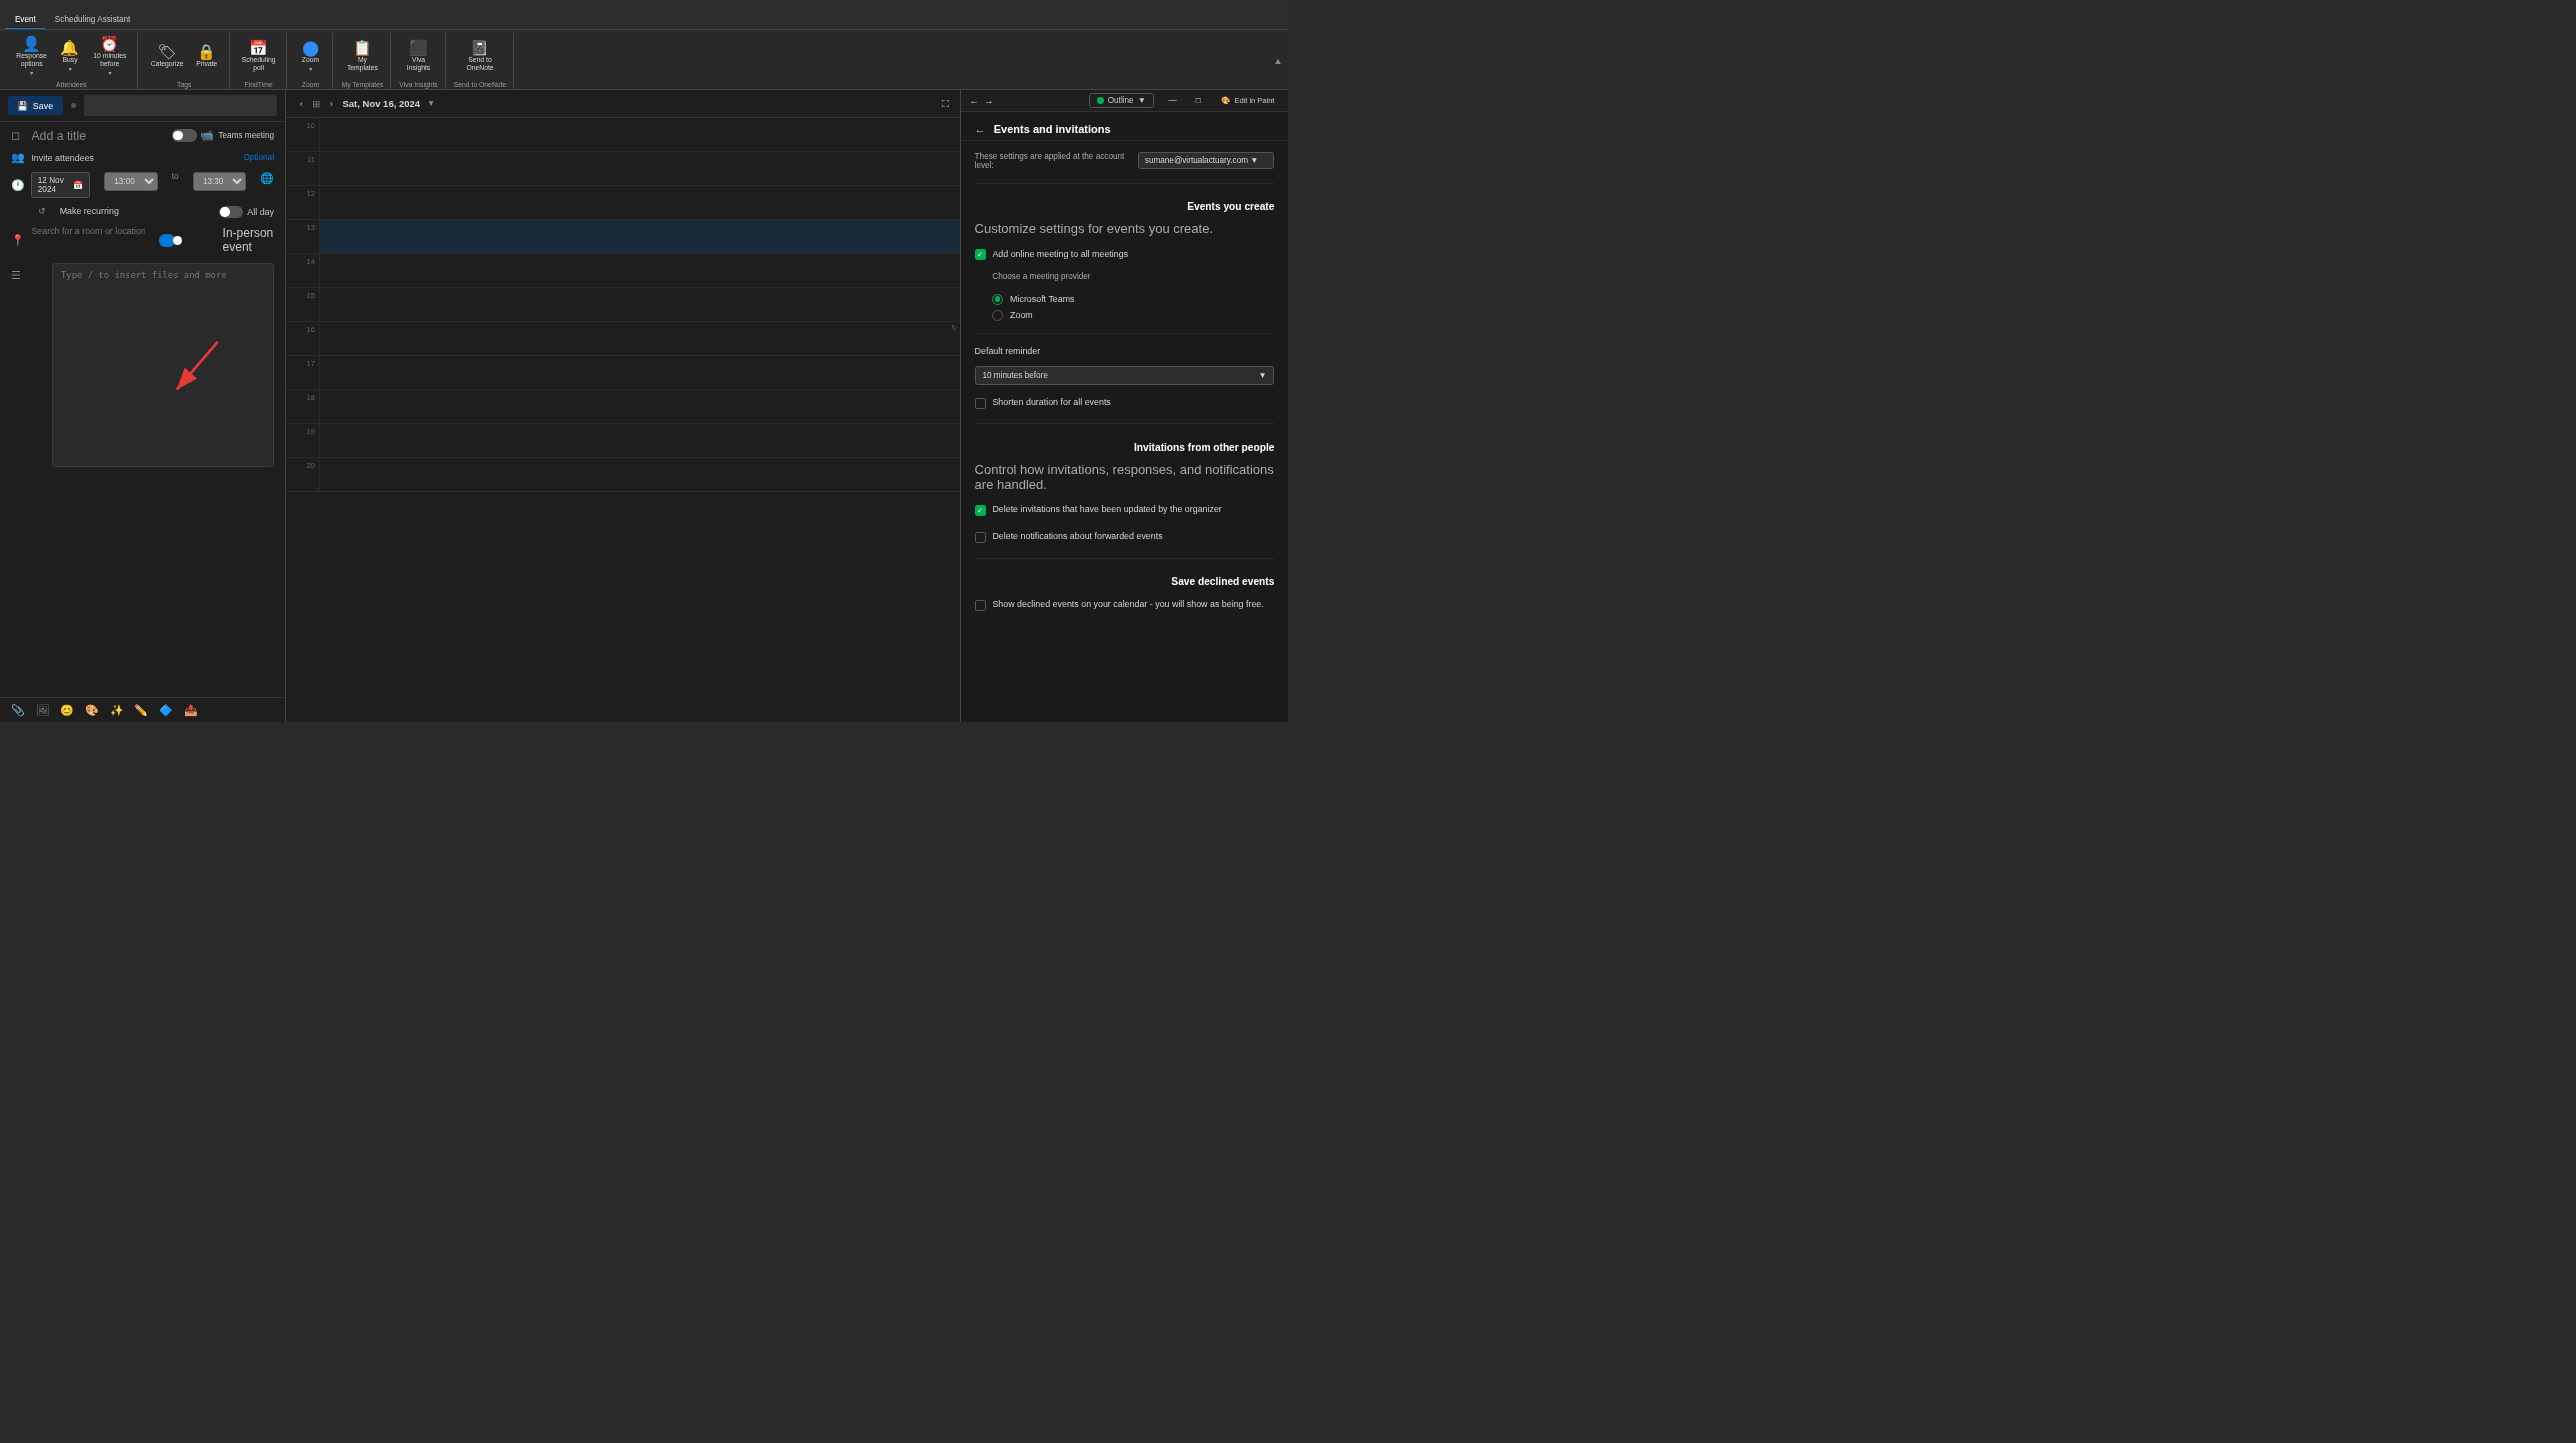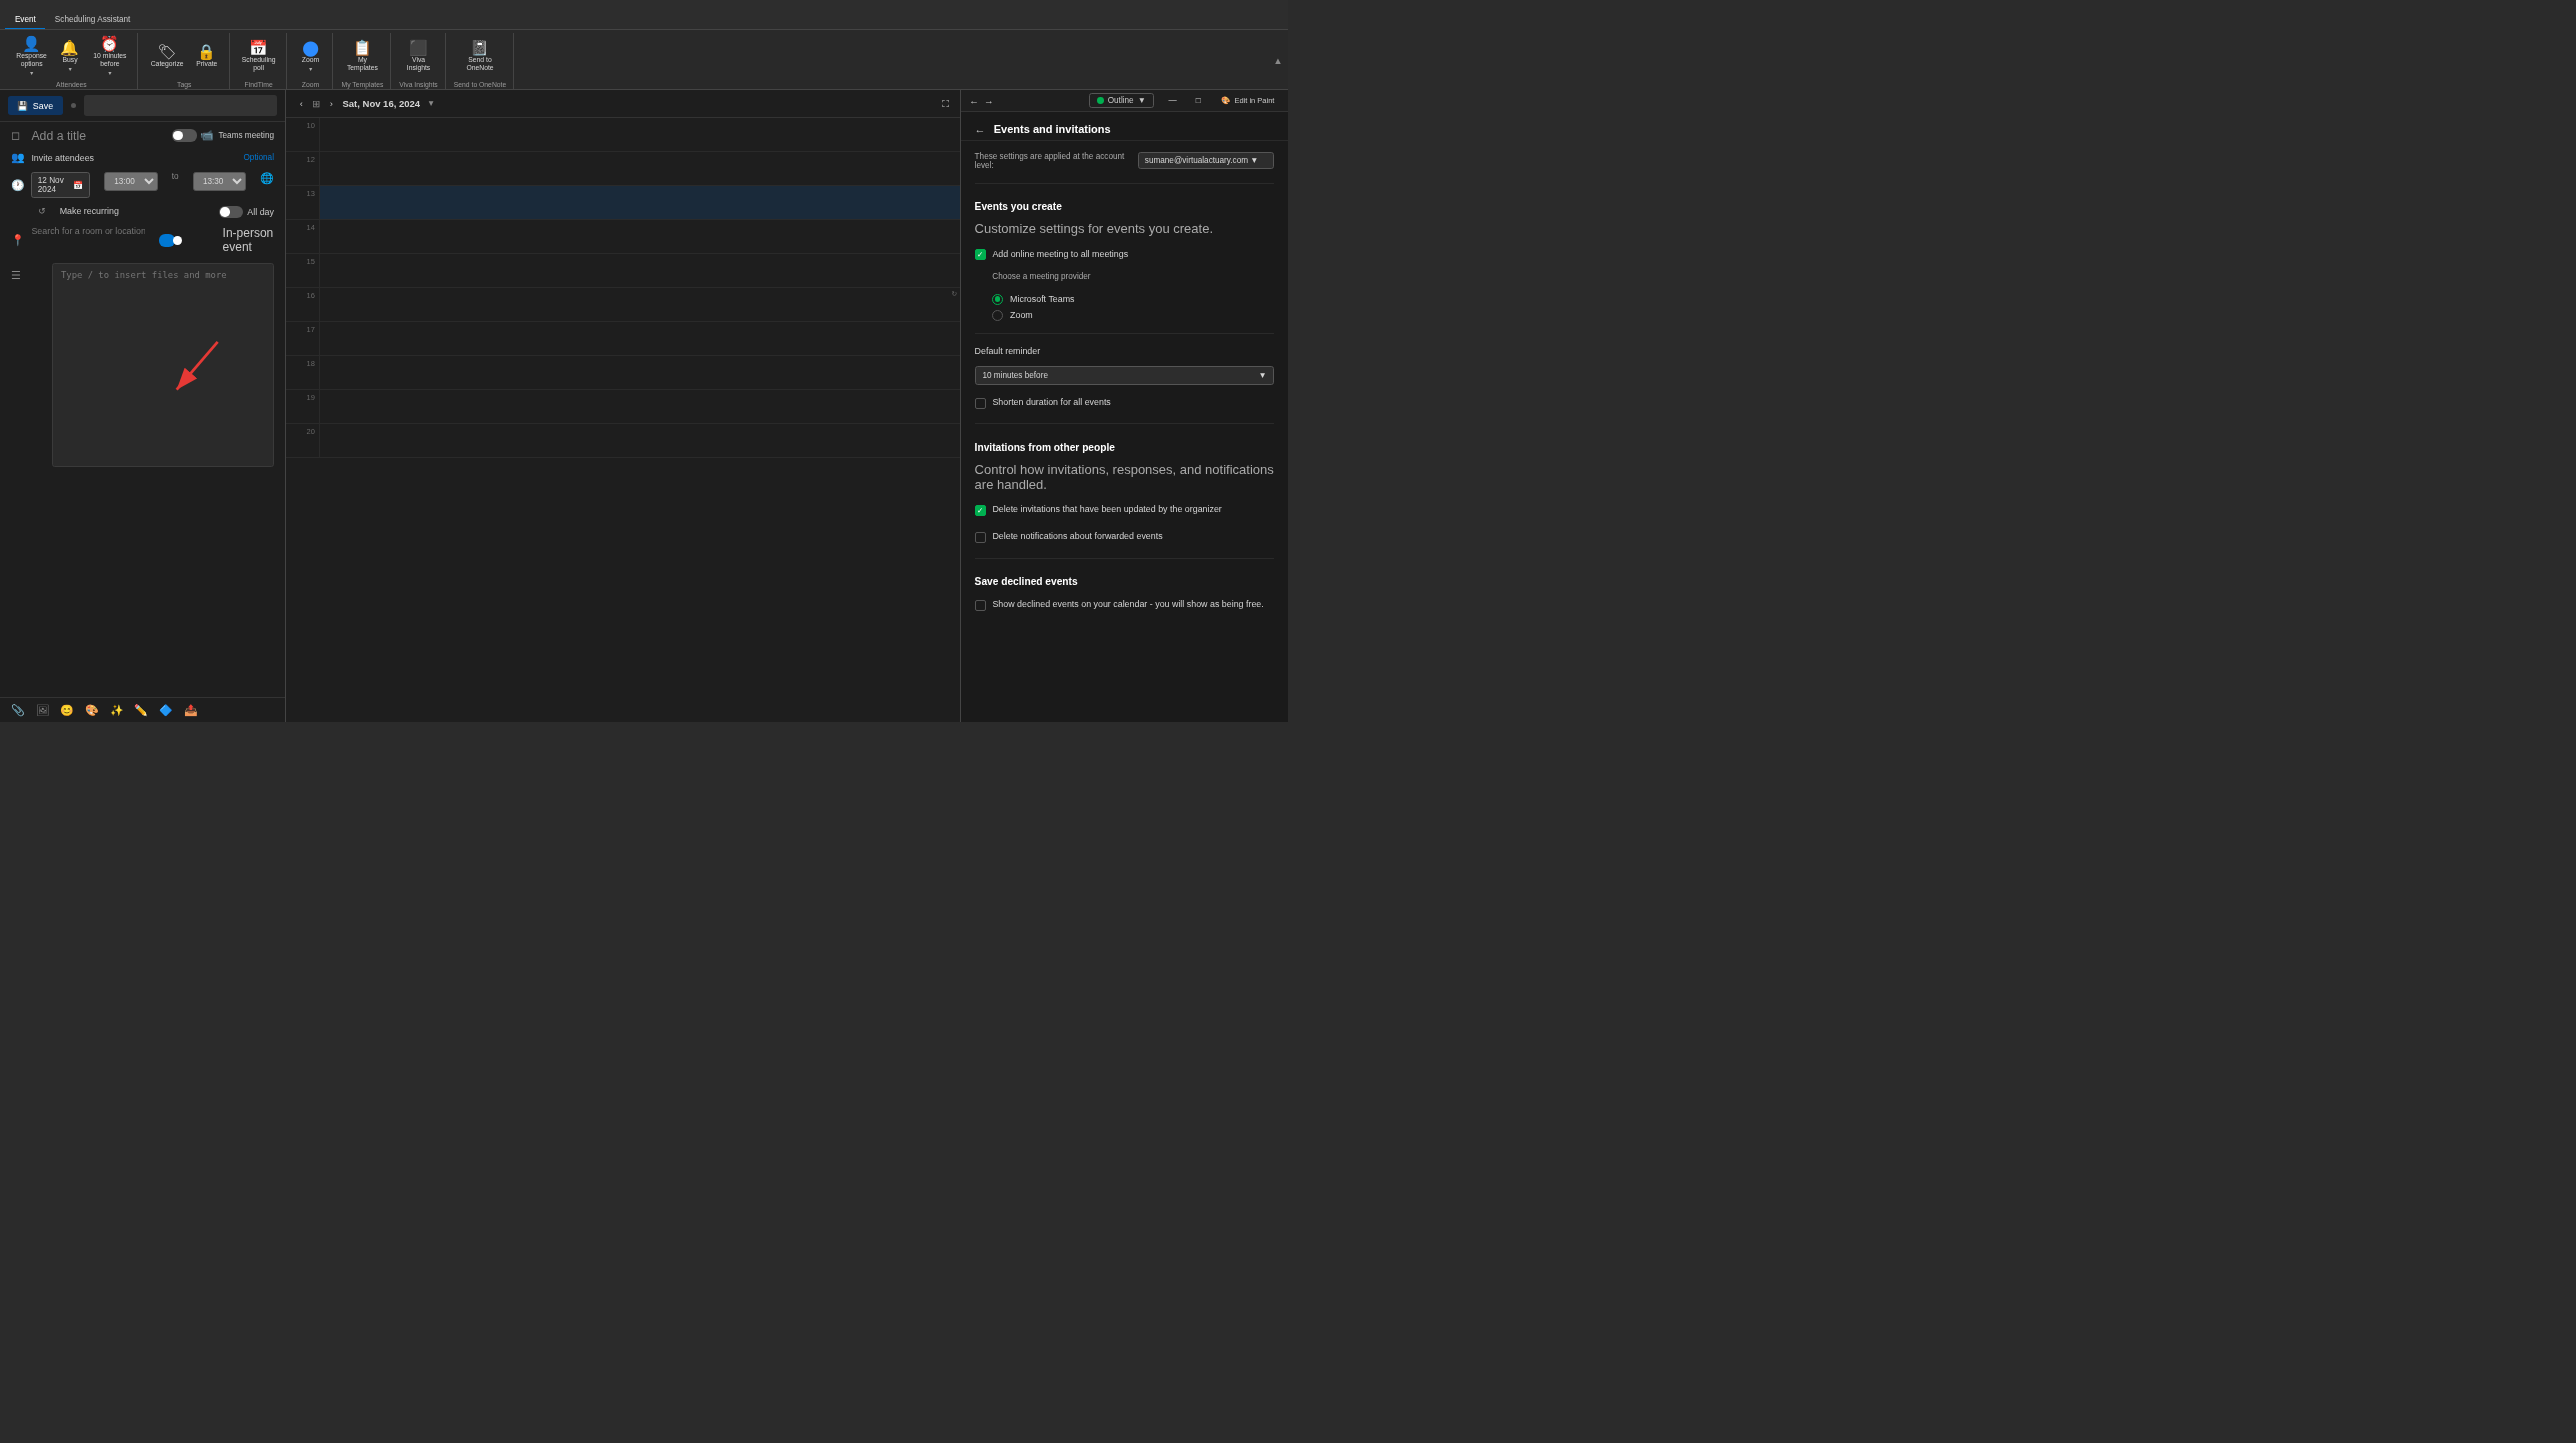--- a/index.html
+++ b/index.html
@@ -487,20 +487,21 @@
       padding: 2.7px 5.4px;
       cursor: pointer;
       min-width: 136px;
     }
 
     .settings-section-title {
       font-size: 10.2px;
       font-weight: 600;
       color: #fff;
       margin-top: 5.4px;
+      text-align: right;
     }
     .settings-section-desc {
       font-size: 13px;
       color: #aaa;
     }
 
     .settings-item {
       display: flex;
       align-items: flex-start;
       gap: 6.8px;
@@ -817,20 +818,24 @@
         <span class="cal-date-label">Sat, Nov 16, 2024</span>
         <span class="cal-dropdown">▼</span>
         <button class="cal-expand-btn">⛶</button>
       </div>
       <div class="calendar-grid">
         <div class="time-row">
           <div class="time-label">10</div>
           <div class="time-slot"></div>
         </div>
         <div class="time-row">
+          <div class="time-label">11</div>
+          <div class="time-slot"></div>
+        </div>
+        <div class="time-row">
           <div class="time-label">12</div>
           <div class="time-slot"></div>
         </div>
         <div class="time-row">
           <div class="time-label">13</div>
           <div class="time-slot highlighted"></div>
         </div>
         <div class="time-row">
           <div class="time-label">14</div>
           <div class="time-slot"></div>

